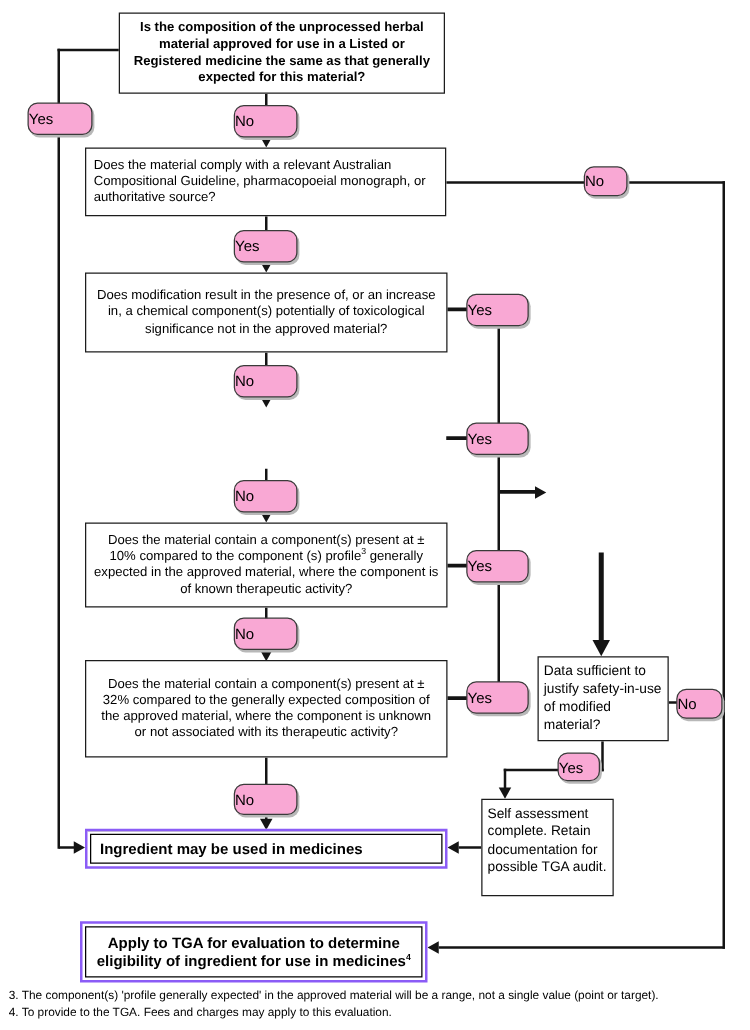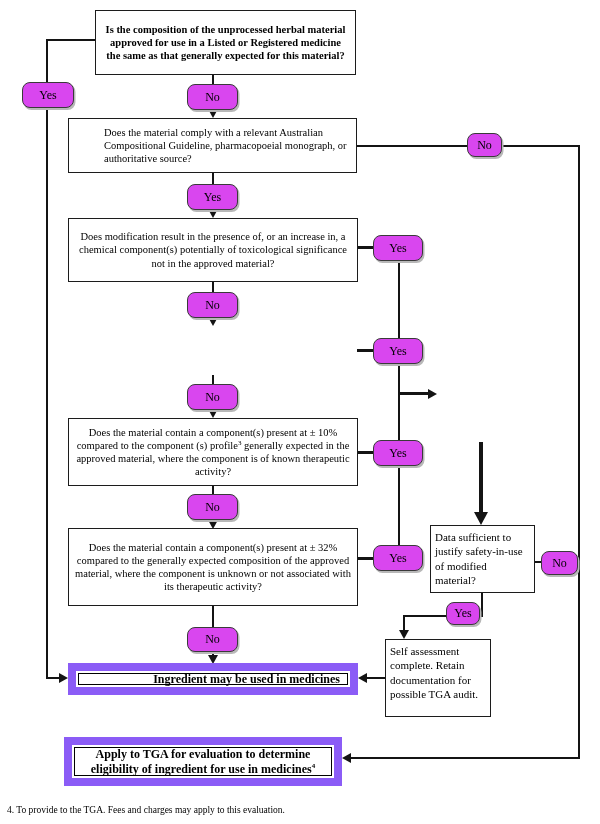--- a/index.html
+++ b/index.html
@@ -1,31 +1,31 @@
 <!DOCTYPE html>
 <html><head>
 <meta charset="utf-8">
 <style>
   html,body{margin:0;padding:0;background:#fff;}
   #canvas{position:relative;width:581px;height:824px;background:#fff;
-          font-family:Liberation Serif, serif;color:#000;overflow:hidden;}
+          font-family:Liberation Sans, sans-serif;color:#000;overflow:hidden;}
   .q{position:absolute;box-sizing:border-box;border:1.6px solid #1c1c1c;background:#fff;
      display:flex;align-items:center;justify-content:center;font-size:10.5px;line-height:1.25;
      padding:1px 6px;text-align:center;z-index:3;}
   .q .t{width:100%;}
   .q.bold{font-weight:bold;font-size:10.5px;}
-  .q.leftalign .t{text-align:left;margin-left:29px;}
+  .q.leftalign .t{text-align:left;}
   .side{position:absolute;box-sizing:border-box;border:1.6px solid #1c1c1c;background:#fff;
         font-size:11px;line-height:1.3;text-align:left;padding:4px 4px;z-index:3;}
   .lbl{position:absolute;box-sizing:border-box;border:1.5px solid #3a3a3a;border-radius:8px;
-       background:#d946ef;display:flex;align-items:center;justify-content:center;font-size:12px;
+       background:#f9a8d4;display:flex;align-items:center;font-size:12px;
        z-index:4;box-shadow:1.5px 2px 0 #b8b8b8;}
-  .dbl{position:absolute;box-sizing:border-box;border:8px solid #8b5cf6;background:#fff;
+  .dbl{position:absolute;box-sizing:border-box;border:2px solid #8b5cf6;background:#fff;
        box-shadow:inset 0 0 0 2px #fff, inset 0 0 0 3px #000;
-       display:flex;align-items:center;justify-content:flex-end;font-weight:bold;font-size:12px;
+       display:flex;align-items:center;justify-content:flex-start;font-weight:bold;font-size:12px;
        line-height:1.25;text-align:center;z-index:3;padding:4px 10px;}
   .ln{position:absolute;background:#141414;z-index:1;}
   .ar{position:absolute;width:0;height:0;z-index:2;}
   .ar.d{border-left:5px solid transparent;border-right:5px solid transparent;border-top:9px solid #141414;}
   .ar.r{border-top:5px solid transparent;border-bottom:5px solid transparent;border-left:9px solid #141414;}
   .ar.l{border-top:5px solid transparent;border-bottom:5px solid transparent;border-right:9px solid #141414;}
   .ar.big{border-left:7px solid transparent;border-right:7px solid transparent;border-top:13px solid #141414;}
   .u{text-decoration:underline;}
   sup{font-size:7px;vertical-align:super;line-height:0;}
   .fn{position:absolute;font-size:9.5px;line-height:1.45;z-index:3;white-space:nowrap;}
@@ -154,15 +154,16 @@
   <div class="lbl" style="left:373px;top:545px;width:50px;height:26px">
       <span>Yes</span>
     </div>
   <div class="lbl" style="left:541px;top:551px;width:37px;height:24px">
       <span>No</span>
     </div>
   <div class="lbl" style="left:446px;top:602px;width:34px;height:23px">
       <span>Yes</span>
     </div>
 
+  <div class="fn" style="left:7px;top:790px">3. The component(s) 'profile generally expected' in the approved material will be a range, not a single value (point or target).</div>
   <div class="fn" style="left:7px;top:804px">4. To provide to the TGA. Fees and charges may apply to this evaluation.</div>
 
 </div>
 
 </body></html>

